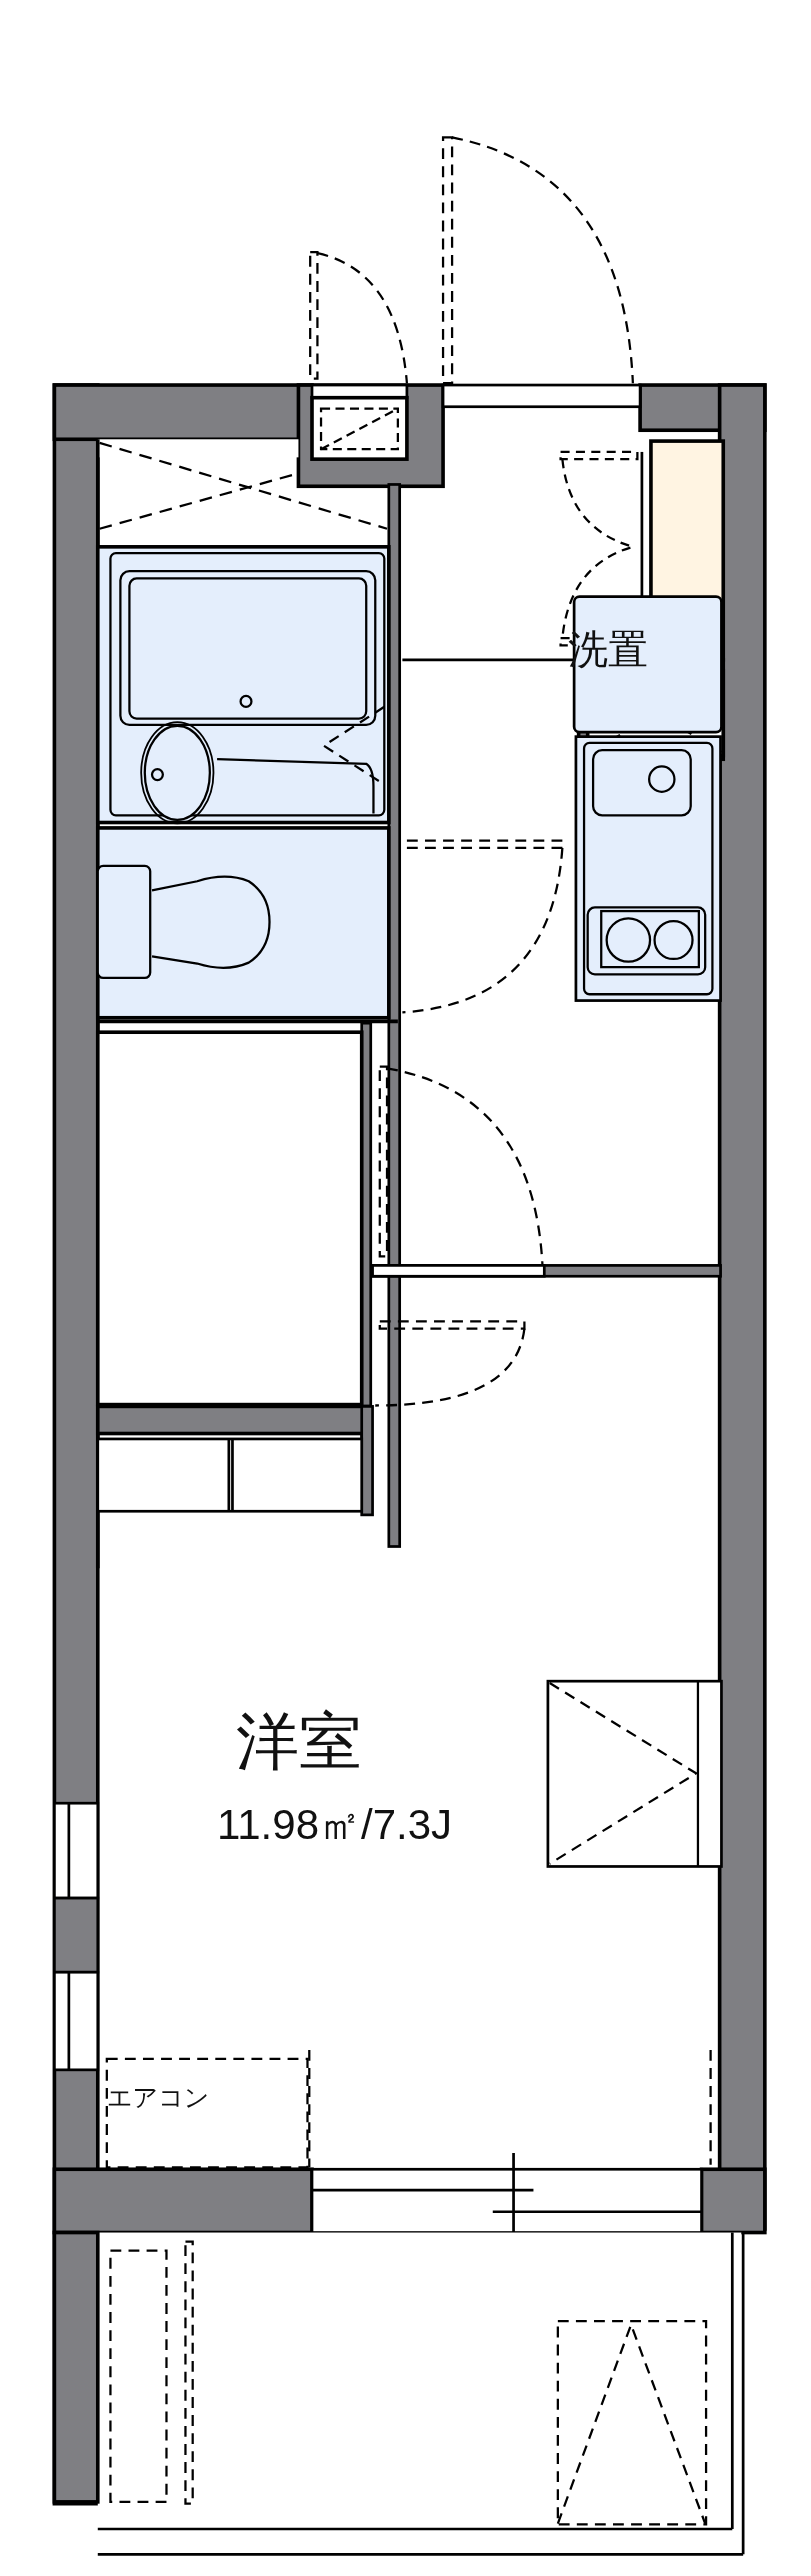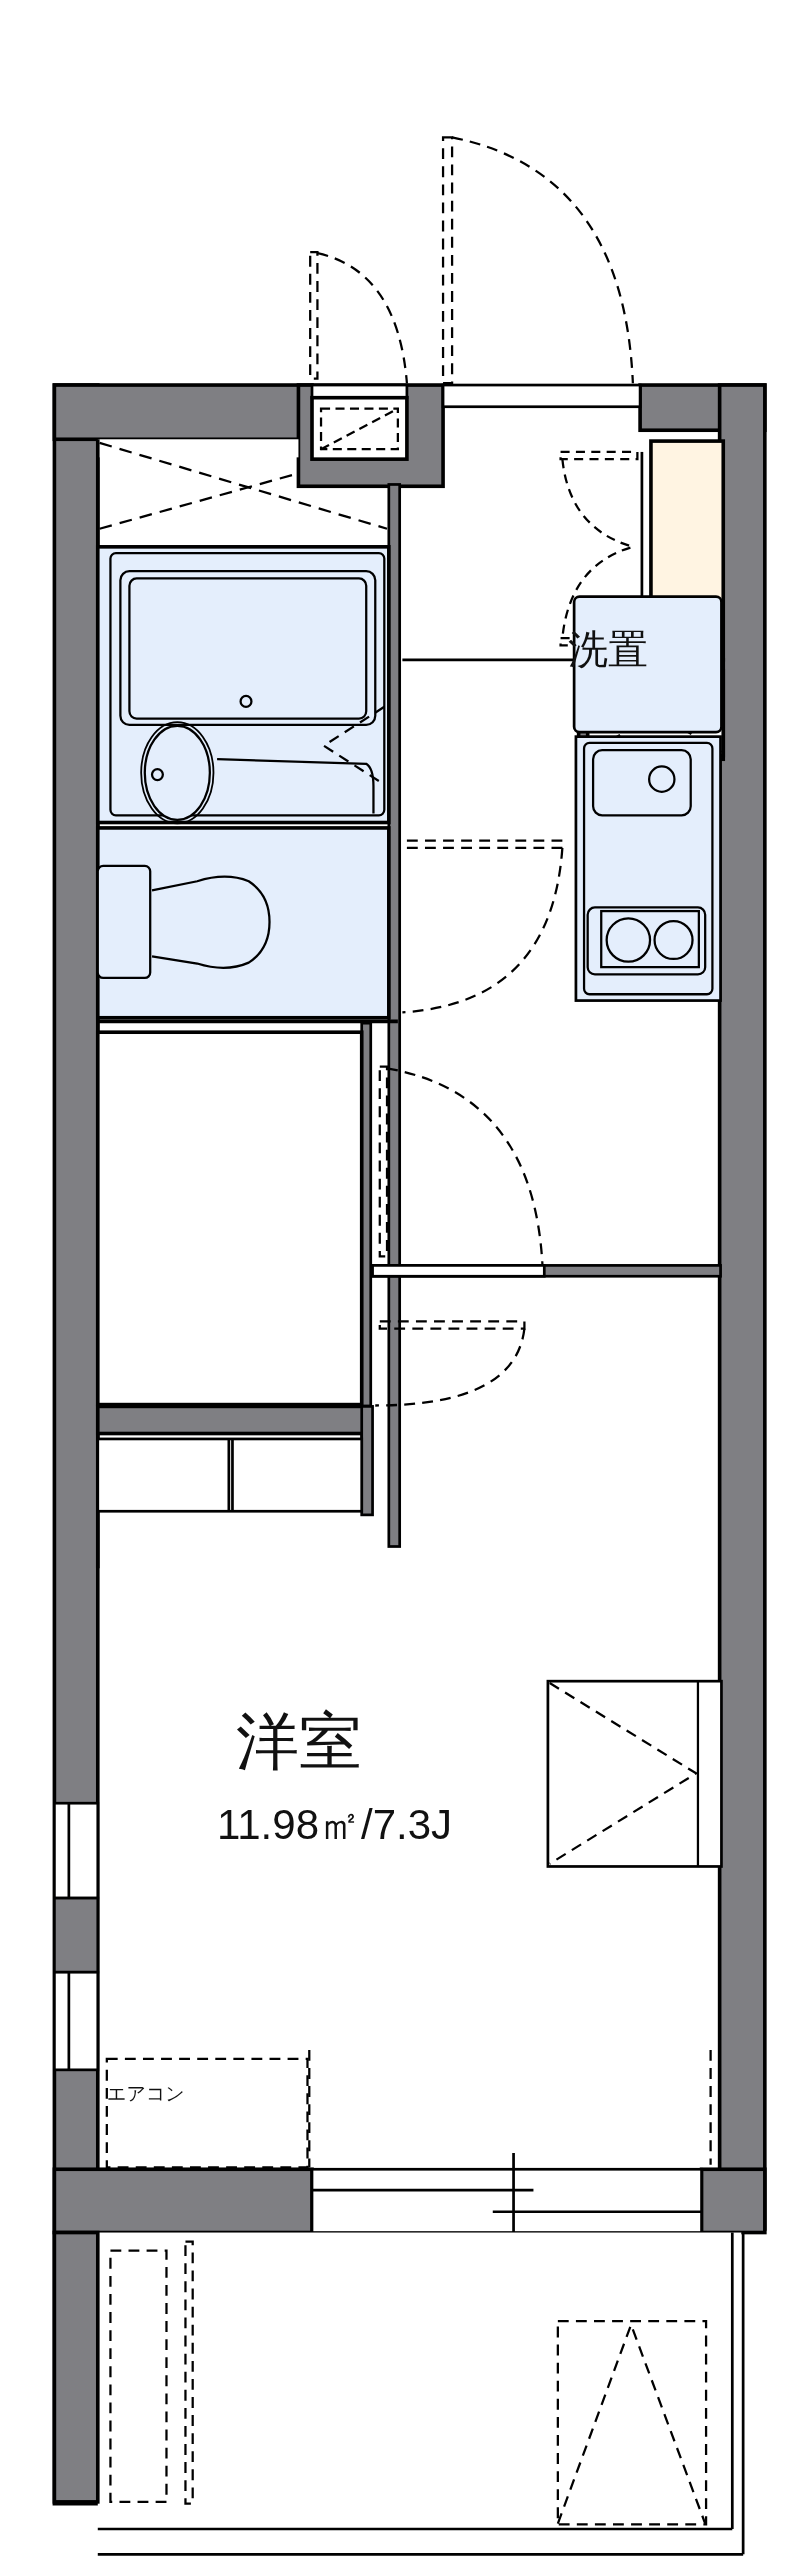--- a/index.html
+++ b/index.html
@@ -3,21 +3,21 @@
 <meta charset="utf-8">
 <style>
   html,body{margin:0;padding:0;background:#ffffff;}
   body{width:812px;height:2576px;position:relative;overflow:hidden;font-family:"DejaVu Sans","Liberation Sans",sans-serif;}
   #plan{position:absolute;left:0;top:0;width:812px;height:2576px;}
   .label{position:absolute;color:#111;text-align:left;white-space:nowrap;font-family:Liberation Sans, sans-serif;}
   .lbl-wash{left:568px;top:622px;width:127px;font-size:40px;}
   .lbl-bed{left:98px;top:1143px;width:271px;font-size:30px;line-height:42px;}
   .lbl-room{left:236px;top:1699px;width:325px;font-size:63px;}
   .lbl-area{left:217px;top:1785px;width:343px;font-size:42px;margin-top:12px;}
-  .lbl-ac{left:107px;top:2081px;width:190px;font-size:19px;}
+  .lbl-ac{left:107px;top:2081px;width:190px;font-size:25px;}
 </style>
 </head>
 <body>
 
 <svg id="plan" viewBox="0 0 898 2850" xmlns="http://www.w3.org/2000/svg">
 
   <g fill="#7f7f83" stroke="#000" stroke-width="4">
 
     <rect x="60" y="426" width="48" height="2344"></rect>
 

